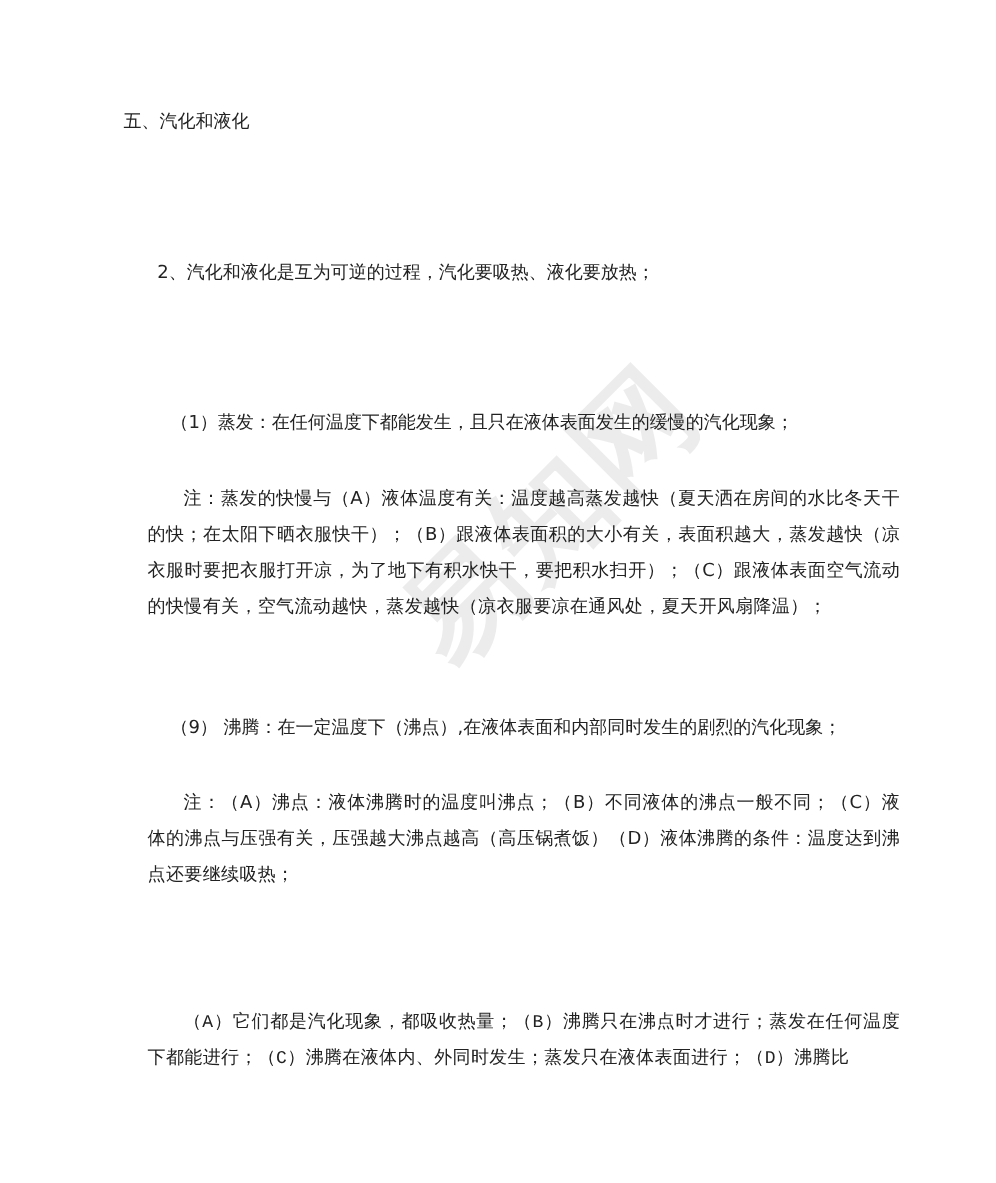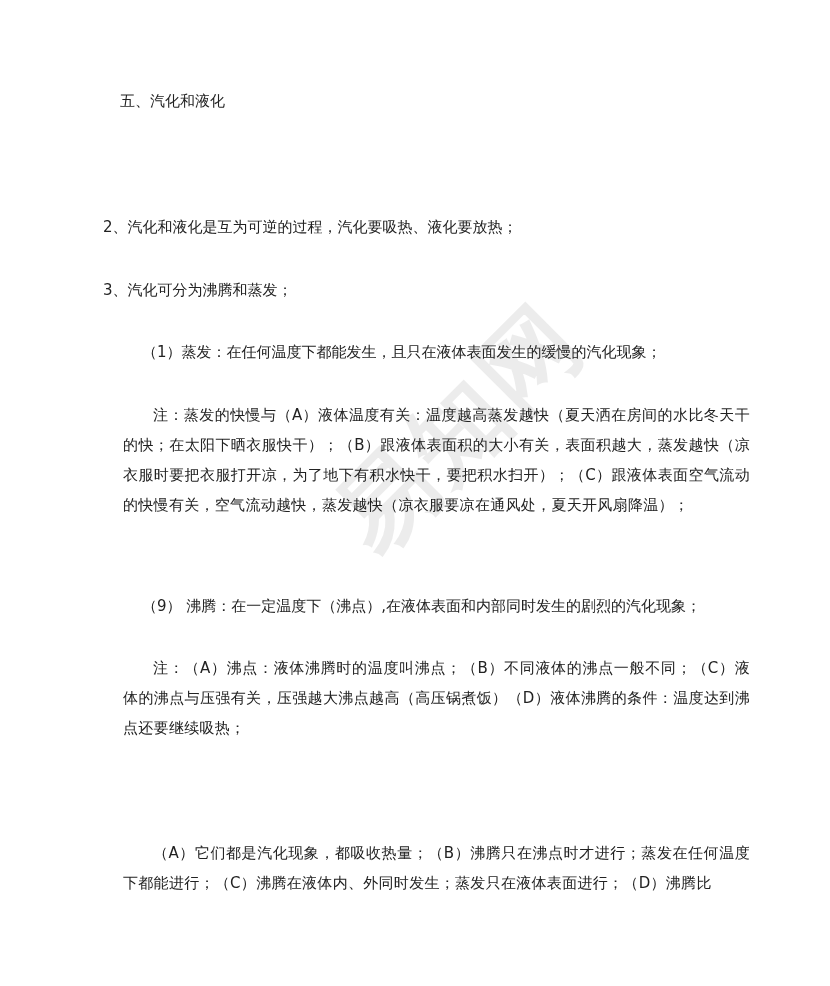--- a/index.html
+++ b/index.html
@@ -61,31 +61,30 @@
     .indent1 { padding-left: 30px; }
     .indent2 { padding-left: 30px; }
   </style>
 </head>
 <body>
 
 <div class="page">
 
   <div class="watermark">易知网</div>
 
-  <div class="line" style="top:86px;margin-left:17px;">五、汽化和液化</div>
+  <div class="line" style="top:86px;">五、汽化和液化</div>
 
 
-  <div class="line" style="top:212px;">2、汽化和液化是互为可逆的过程，汽化要吸热、液化要放热；</div>
+  <div class="line" style="top:212px;margin-left:28px;">2、汽化和液化是互为可逆的过程，汽化要吸热、液化要放热；</div>
 
-  <div class="line" style="top:275px;">3、汽化可分为沸腾和蒸发；</div>
 
   <div class="line indent1" style="top:337px; left:112px;">（1）蒸发：在任何温度下都能发生，且只在液体表面发生的缓慢的汽化现象；</div>
 
   <div class="para" style="top:400px;">注：蒸发的快慢与（A）液体温度有关：温度越高蒸发越快（夏天洒在房间的水比冬天干的快；在太阳下晒衣服快干）；（B）跟液体表面积的大小有关，表面积越大，蒸发越快（凉衣服时要把衣服打开凉，为了地下有积水快干，要把积水扫开）；（C）跟液体表面空气流动的快慢有关，空气流动越快，蒸发越快（凉衣服要凉在通风处，夏天开风扇降温）；</div>
 
   <div class="line indent2" style="top:591px; left:112px;">（9） 沸腾：在一定温度下（沸点）,在液体表面和内部同时发生的剧烈的汽化现象；</div>
 
   <div class="para" style="top:653px;">注：（A）沸点：液体沸腾时的温度叫沸点；（B）不同液体的沸点一般不同；（C）液体的沸点与压强有关，压强越大沸点越高（高压锅煮饭）（D）液体沸腾的条件：温度达到沸点还要继续吸热；</div>
 
 
-  <div class="para" style="top:838px;">（A）它们都是汽化现象，都吸收热量；（B）沸腾只在沸点时才进行；蒸发在任何温度下都能进行；（C）沸腾在液体内、外同时发生；蒸发只在液体表面进行；（D）沸腾比</div>
+  <div class="para" style="top:838px;font-family:Liberation Mono, monospace;">（A）它们都是汽化现象，都吸收热量；（B）沸腾只在沸点时才进行；蒸发在任何温度下都能进行；（C）沸腾在液体内、外同时发生；蒸发只在液体表面进行；（D）沸腾比</div>
 
 </div>
 
 </body></html>

